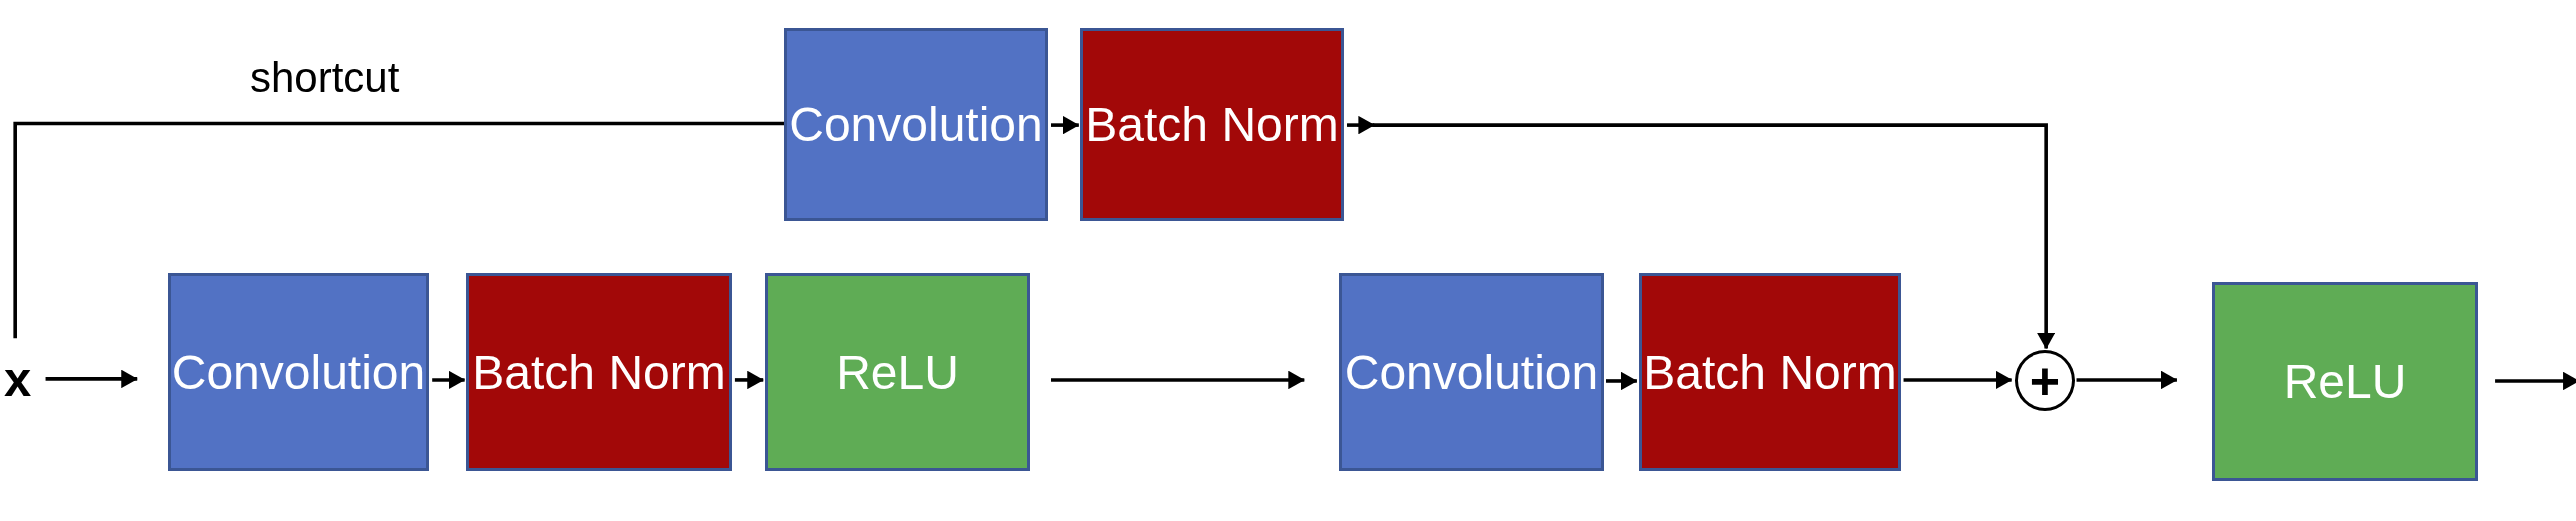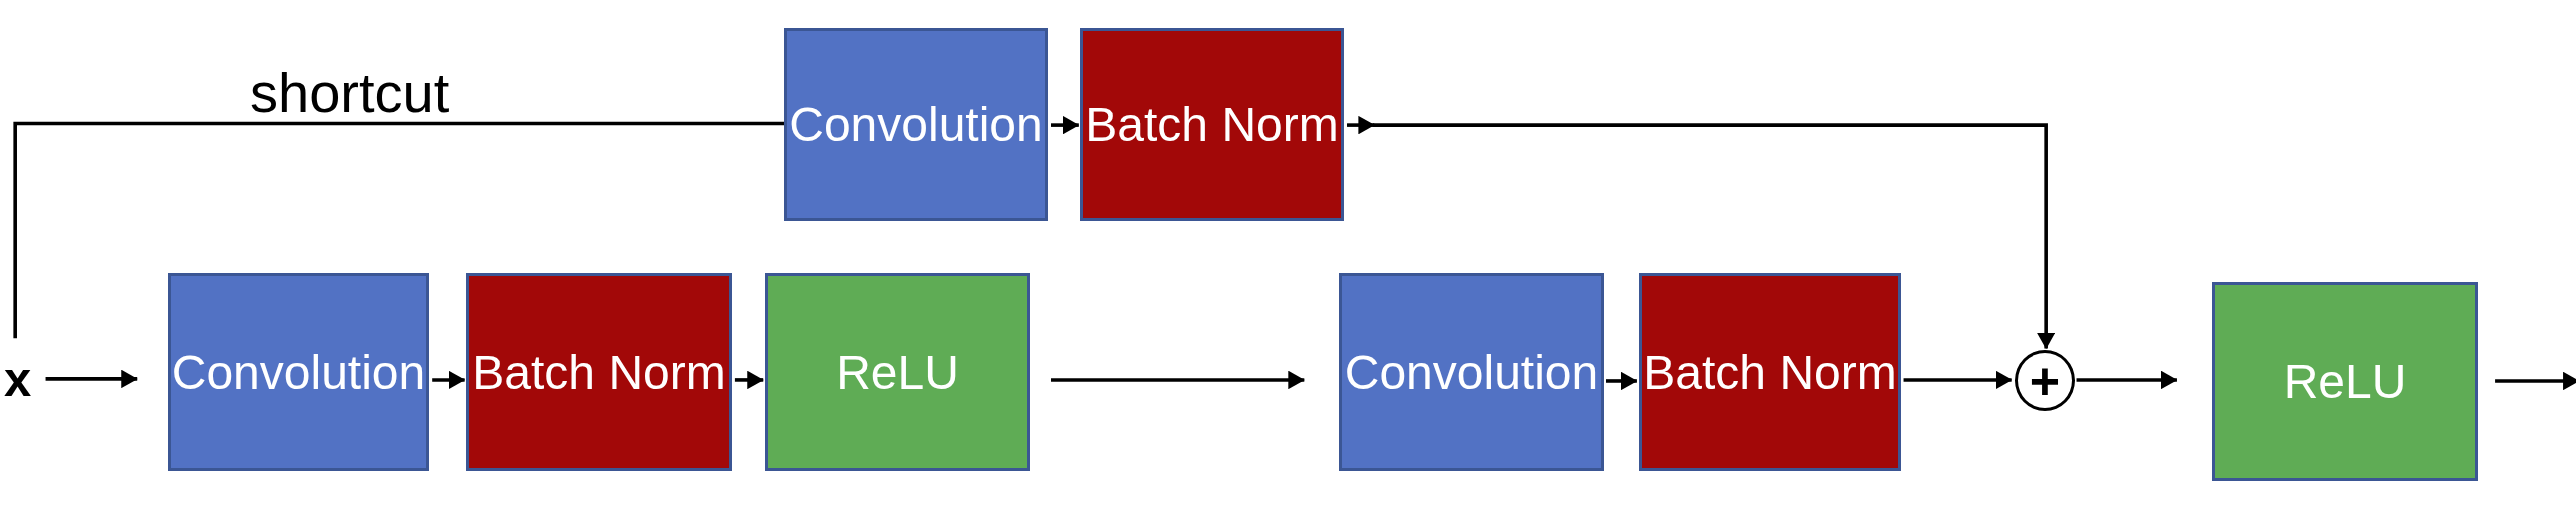--- a/index.html
+++ b/index.html
@@ -11,21 +11,21 @@
     position:absolute;display:flex;align-items:center;justify-content:center;
     box-sizing:border-box;border:3.1px solid var(--box_border);
     color:var(--box_text);font-size:48px;font-weight:500;white-space:nowrap;
   }
   .blue{background:var(--box_blue);}
   .red{background:var(--box_red);}
   .green{background:var(--box_green);align-items:center;}
   .floating-label{
     position:absolute;color:var(--line);white-space:nowrap;
   }
-  #shortcut-label{left:250px;top:60px;font-size:56px;font-weight:500;}
+  #shortcut-label{left:250px;top:54px;font-size:42px;font-weight:500;}
   #input-label{left:4.1px;top:351px;font-size:49px;font-weight:700;}
   .sum-node{
     position:absolute;left:2015px;top:350px;width:60px;height:61px;
     box-sizing:border-box;border:3.6px solid var(--line);border-radius:50%;
     display:flex;align-items:center;justify-content:center;background:#ffffff;
     font-size:52px;font-weight:700;color:var(--line);line-height:0;
   }
   .connector{position:absolute;left:0;top:0;width:2588px;height:521px;}
   .connector line,.connector polyline{
     stroke:var(--line);stroke-width:7;fill:none;

